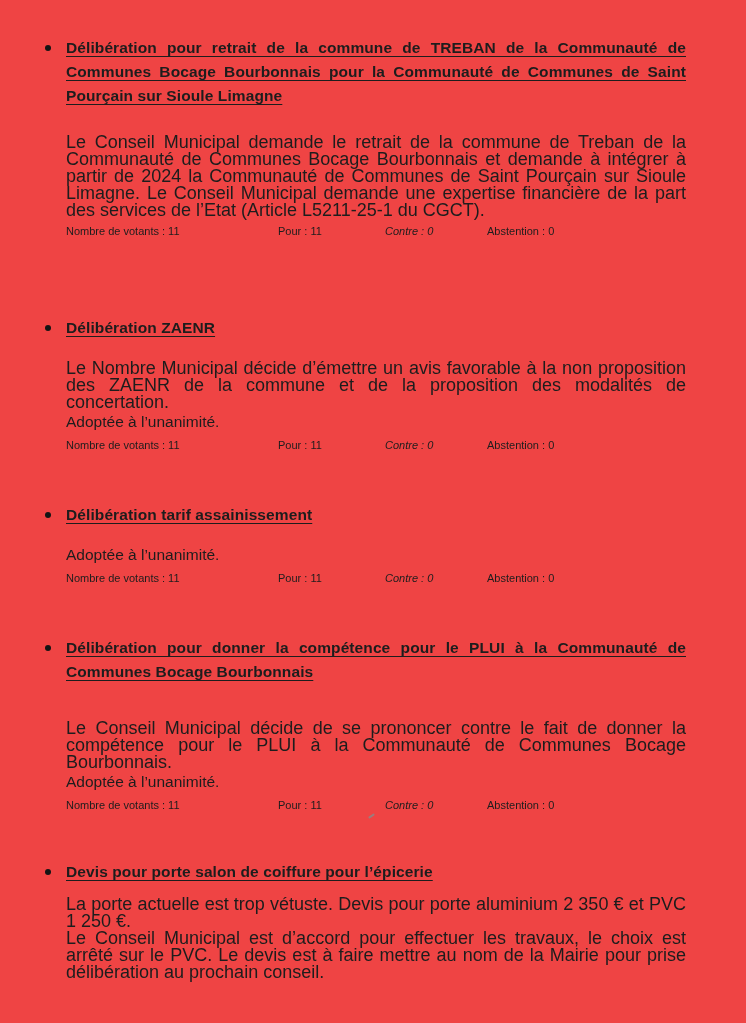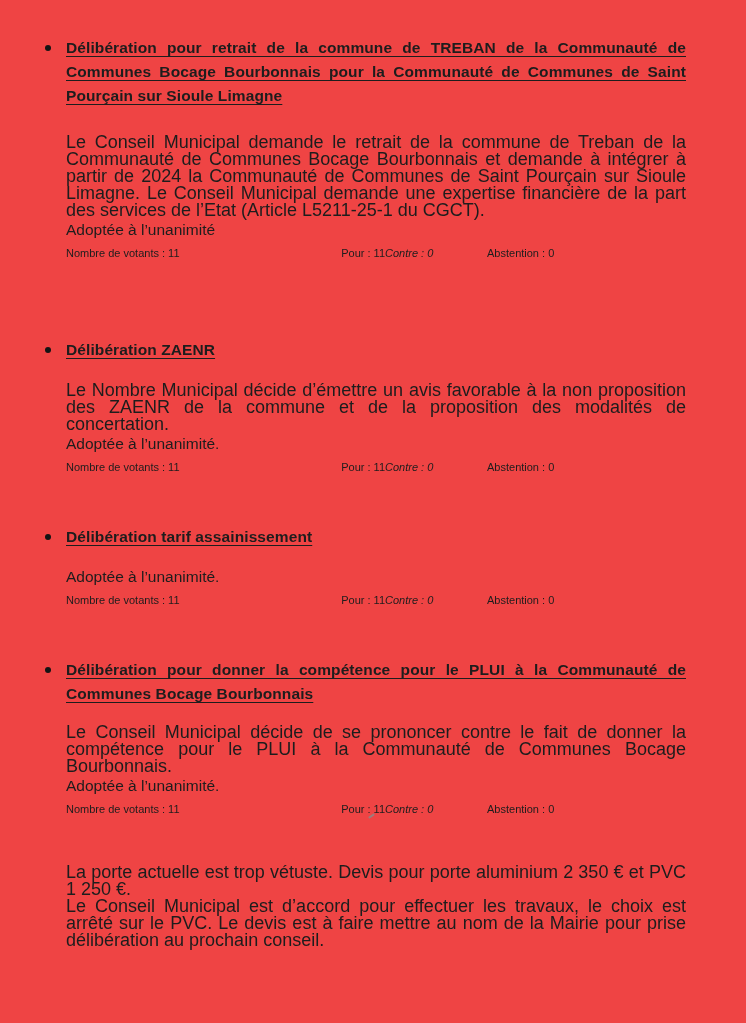--- a/index.html
+++ b/index.html
@@ -38,42 +38,42 @@
     letter-spacing: 0.1px;
     text-align: justify;
     text-decoration: underline;
     text-decoration-thickness: 1.2px;
     text-underline-offset: 3px;
   }
   .body { margin-left: 23px; }
   .s1 .body { margin-top: 26px; }
   .s2 .body { margin-top: 20px; }
   .s3 .body { margin-top: 17px; }
-  .s4 .body { margin-top: 18px; }
+  .s4 .body { margin-top: 36px; }
   .s5 .body { margin-top: 12px; }
 
   .para {
     margin: 0;
     font-size: 18px;
     line-height: 17px;
     text-align: justify;
   }
   .adoption {
     margin: 0;
     font-size: 15.5px;
     line-height: 22px;
   }
   .votes {
     display: flex;
     font-size: 11px;
     line-height: 22px;
     margin-top: 1px;
   }
   .votes .c1 { width: 212px; }
-  .votes .c2 { width: 107px; text-align: right; }
+  .votes .c2 { width: 107px; }
   .votes .c3 { width: 102px; font-style: italic; }
   .votes .c4 { flex: 1; }
 
   .artifact {
     position: absolute;
     left: 368px;
     top: 815px;
     width: 7px;
     height: 2px;
     background: #8a8a8a;
@@ -87,21 +87,20 @@
 
 <div class="page">
 
   <section class="sec s1">
     <div class="head-row">
       <span class="bullet"></span>
       <h2 class="heading">Délibération pour retrait de la commune de TREBAN de la Communauté de Communes Bocage Bourbonnais pour la Communauté de Communes de Saint Pourçain sur Sioule Limagne</h2>
     </div>
     <div class="body">
       <p class="para">Le Conseil Municipal demande le retrait de la commune de Treban de la Communauté de Communes Bocage Bourbonnais et demande à intégrer à partir de 2024 la Communauté de Communes de Saint Pourçain sur Sioule Limagne. Le Conseil Municipal demande une expertise financière de la part des services de l’Etat (Article L5211-25-1 du CGCT).</p>
-      <p class="adoption">Adoptée à l’unanimité</p>
       <div class="votes">
         <span class="c1">Nombre de votants : 11</span>
         <span class="c2">Pour : 11</span>
         <span class="c3">Contre : 0</span>
         <span class="c4">Abstention : 0</span>
       </div>
     </div>
   </section>
 
   <section class="sec s2">
@@ -148,20 +147,24 @@
       <div class="votes">
         <span class="c1">Nombre de votants : 11</span>
         <span class="c2">Pour : 11</span>
         <span class="c3">Contre : 0</span>
         <span class="c4">Abstention : 0</span>
       </div>
     </div>
   </section>
 
   <section class="sec s5">
+    <div class="head-row">
+      <span class="bullet"></span>
+      <h2 class="heading">Devis pour porte salon de coiffure pour l’épicerie</h2>
+    </div>
     <div class="body">
       <p class="para">La porte actuelle est trop vétuste. Devis pour porte aluminium 2 350 € et PVC 1 250 €.</p>
       <p class="para">Le Conseil Municipal est d’accord pour effectuer les travaux, le choix est arrêté sur le PVC. Le devis est à faire mettre au nom de la Mairie pour prise délibération au prochain conseil.</p>
     </div>
   </section>
 
   <span class="artifact"></span>
 </div>
 
 </body></html>

